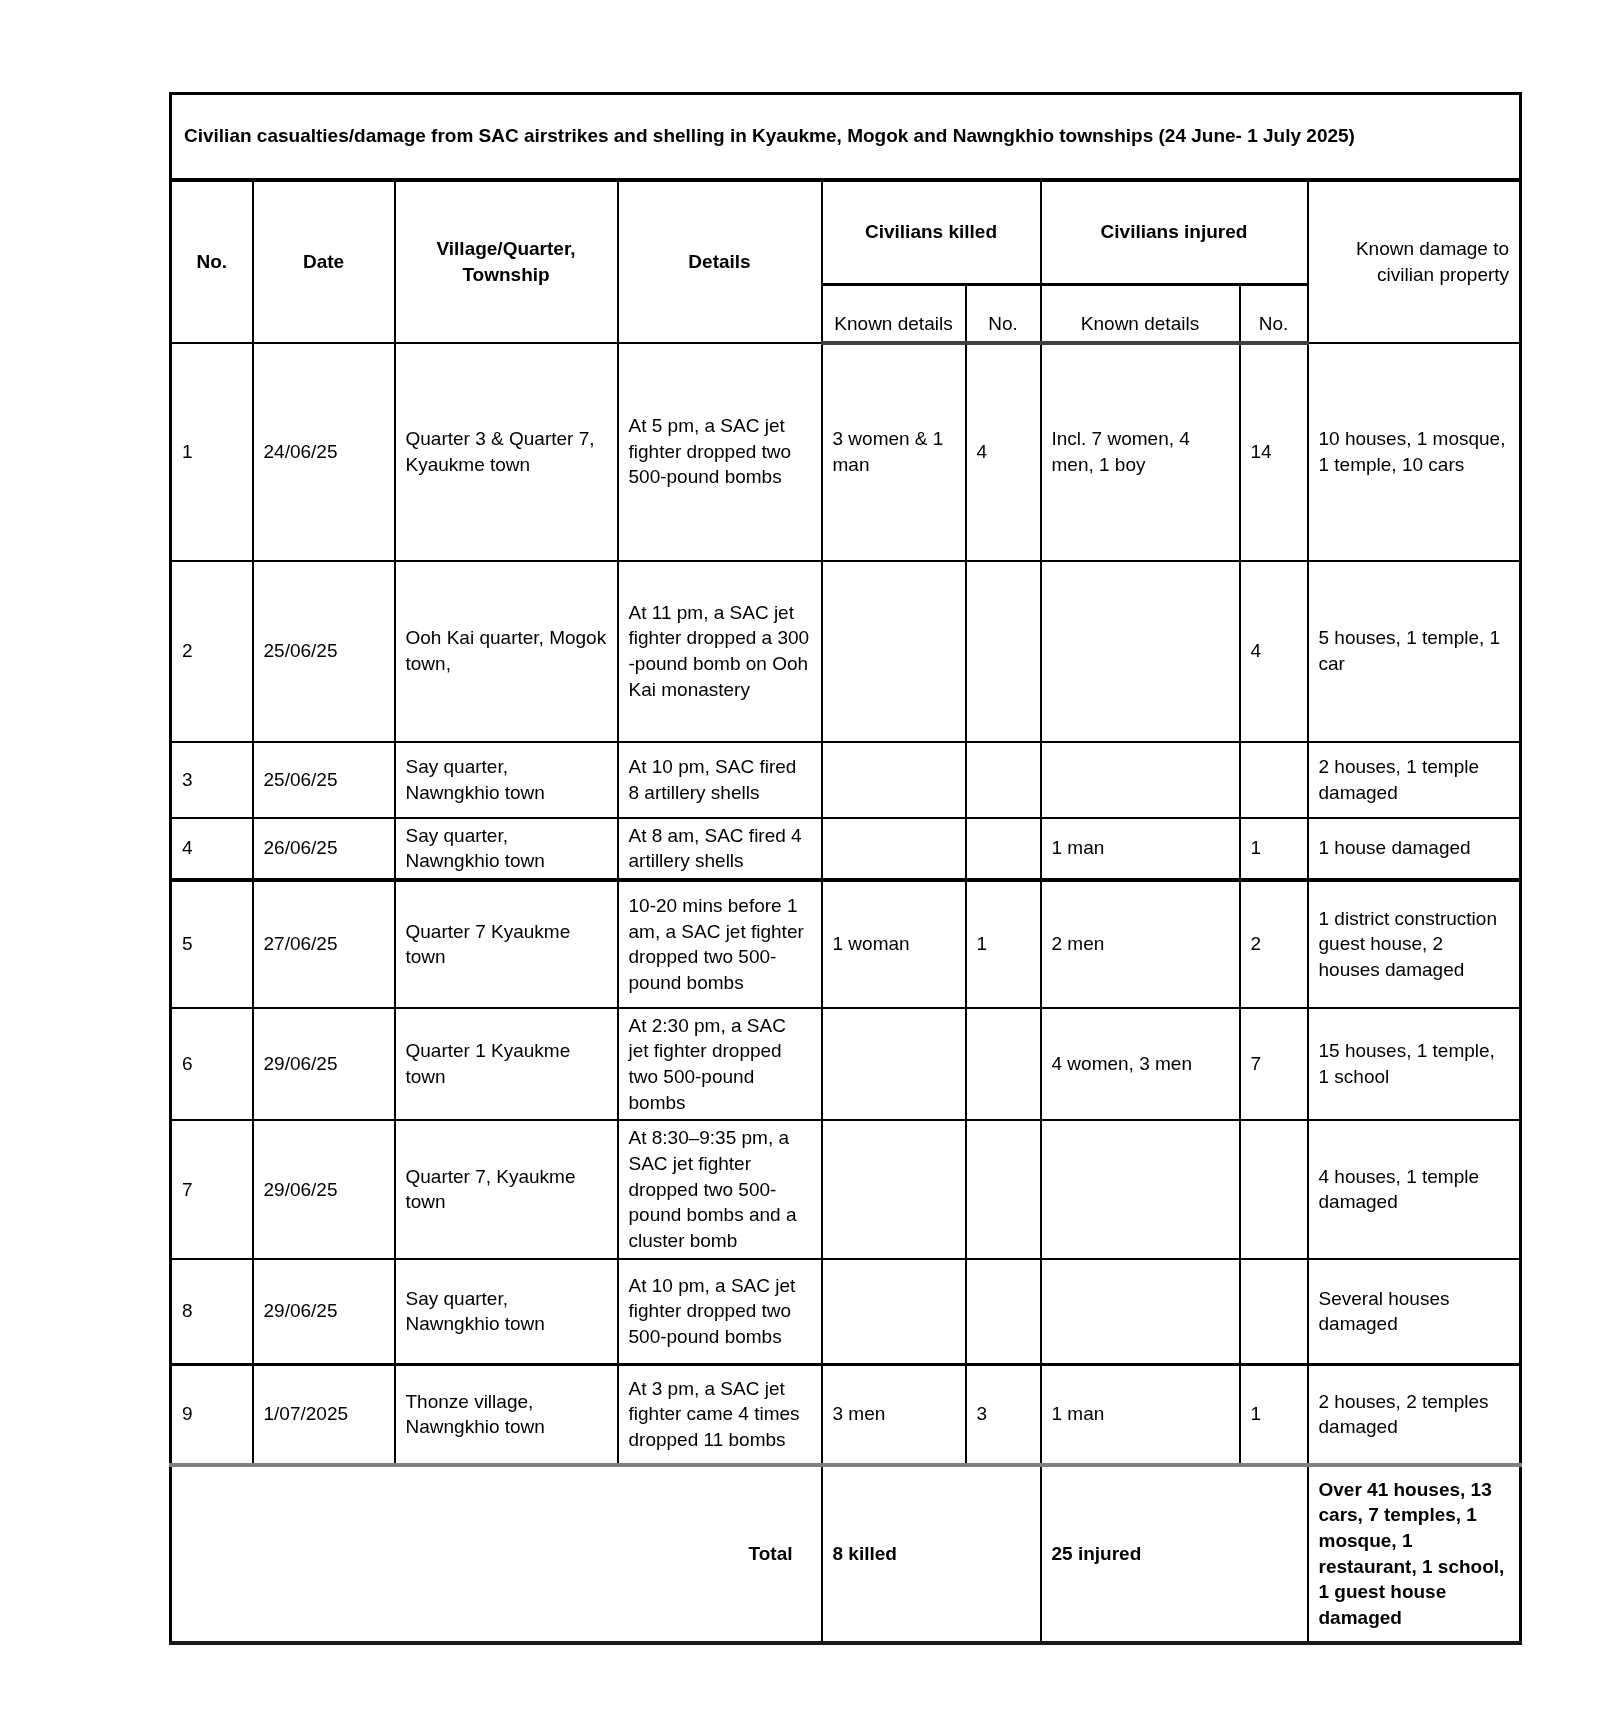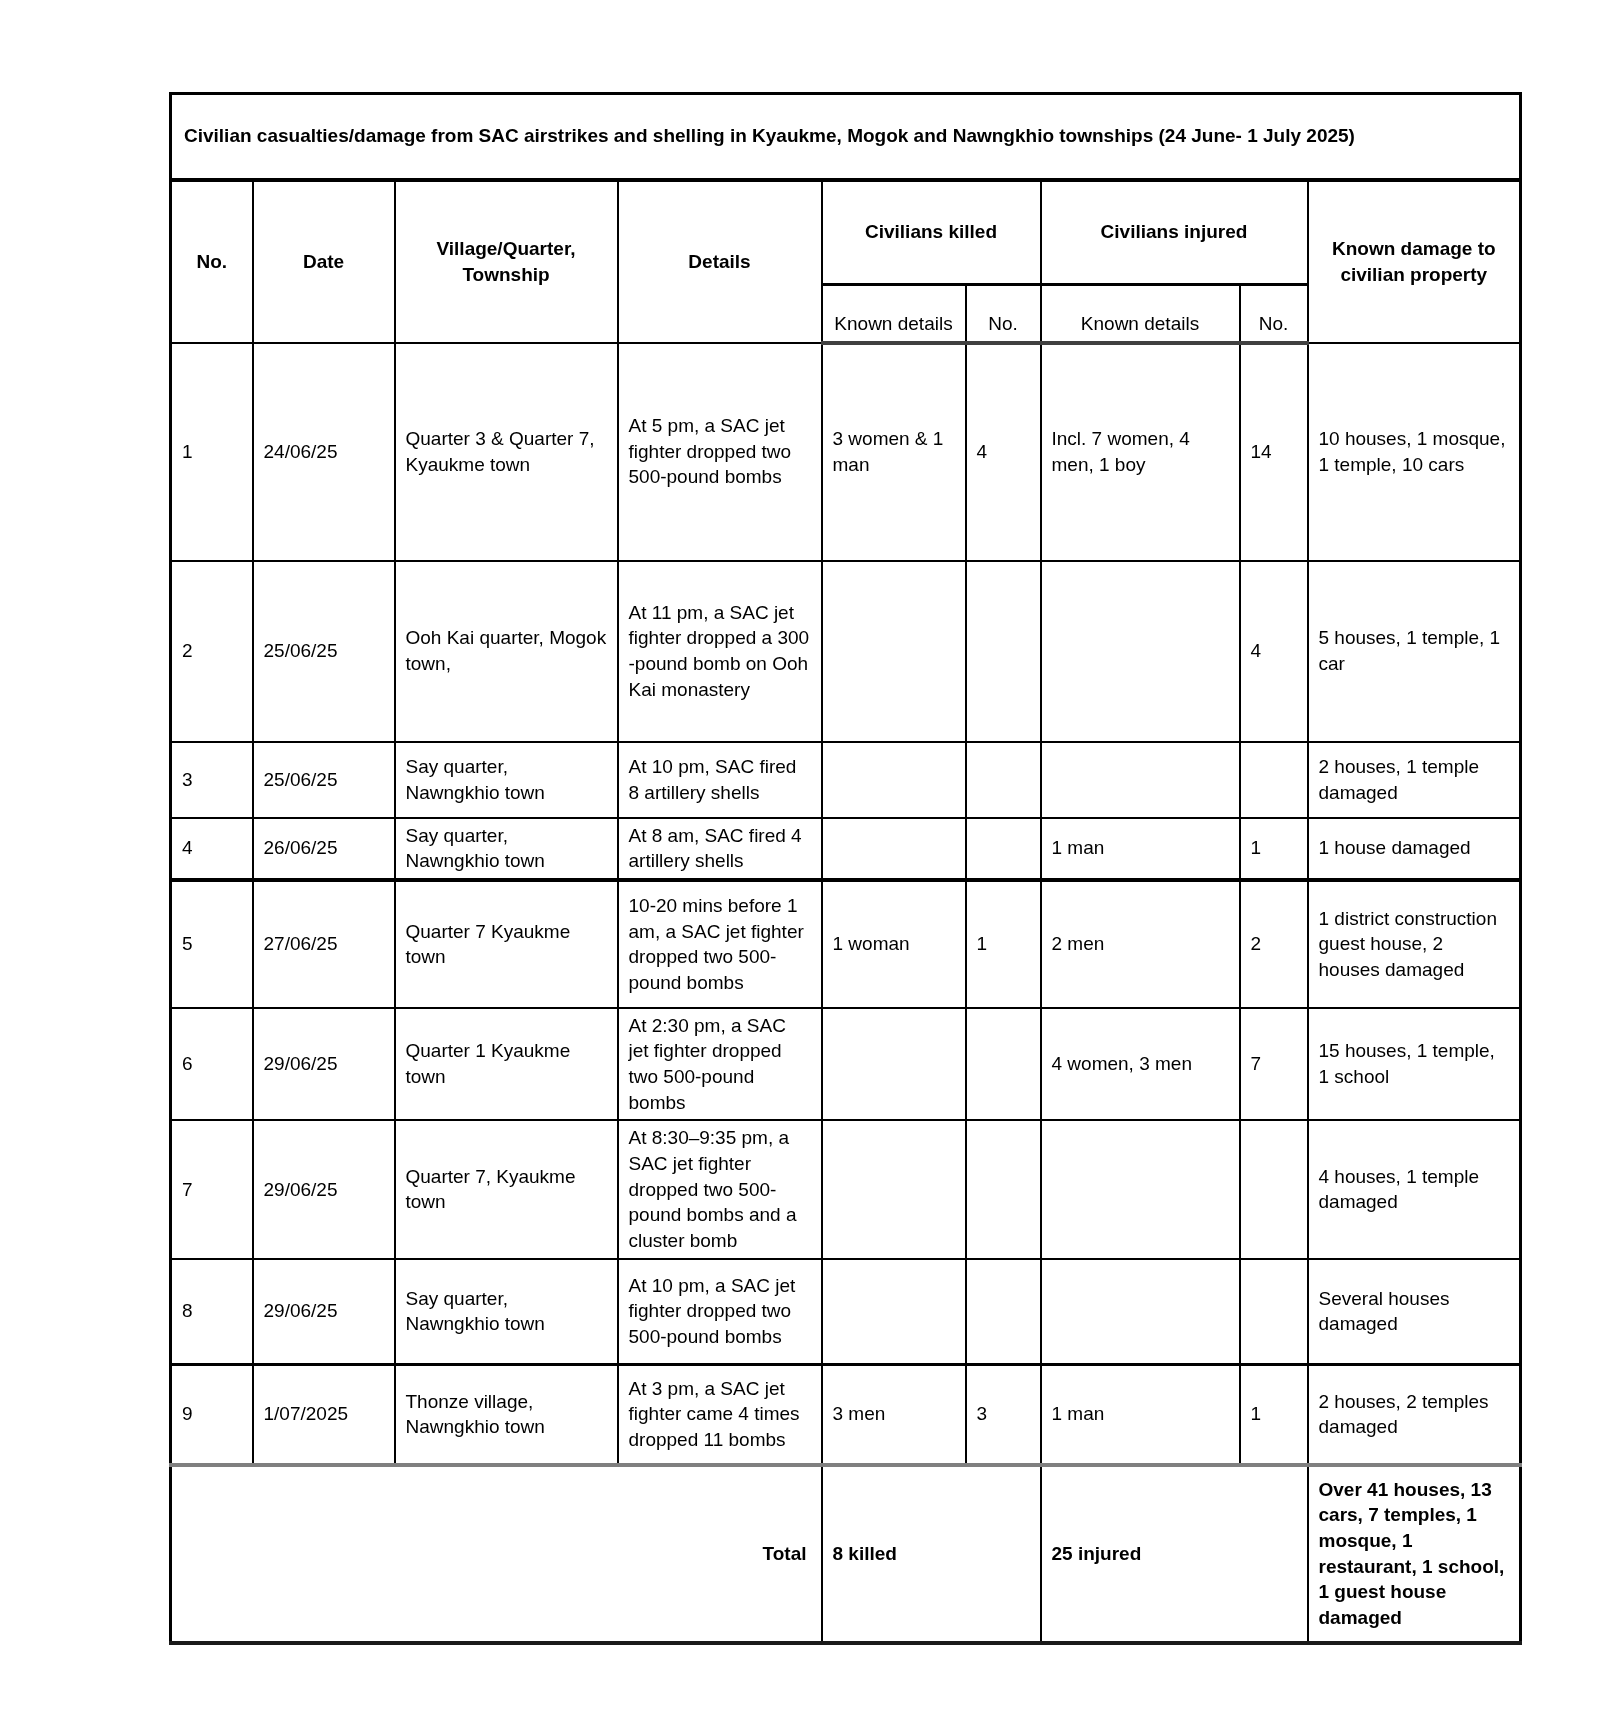--- a/index.html
+++ b/index.html
@@ -58,29 +58,29 @@
     vertical-align: middle;
   }
   tr.subhead th {
     font-weight: normal;
     text-align: center;
     vertical-align: bottom;
     border-top: 3px solid #000;
     border-bottom: 4px solid #404040;
   }
   .damage-head {
-    font-weight: bold;
-    text-align: center;
+    font-weight: normal;
+    text-align: right;
     vertical-align: middle;
   }
   tr.r4 td { border-bottom: 4px solid #000; }
   tr.r8 td { border-bottom: 3px solid #000; }
   tr.r9 td { border-bottom: 4px solid #7f7f7f; }
   tr.total-row td { font-weight: bold; border-bottom: 4px solid #1a1a1a; }
-  .total-label { text-align: right; padding-right: 14px; }
+  .total-label { text-align: right; padding-right: 28px; }
 </style>
 </head>
 <body>
 
 <div class="page">
   <table class="doc">
     <colgroup>
       <col style="width:82px">
       <col style="width:142px">
       <col style="width:223px">

